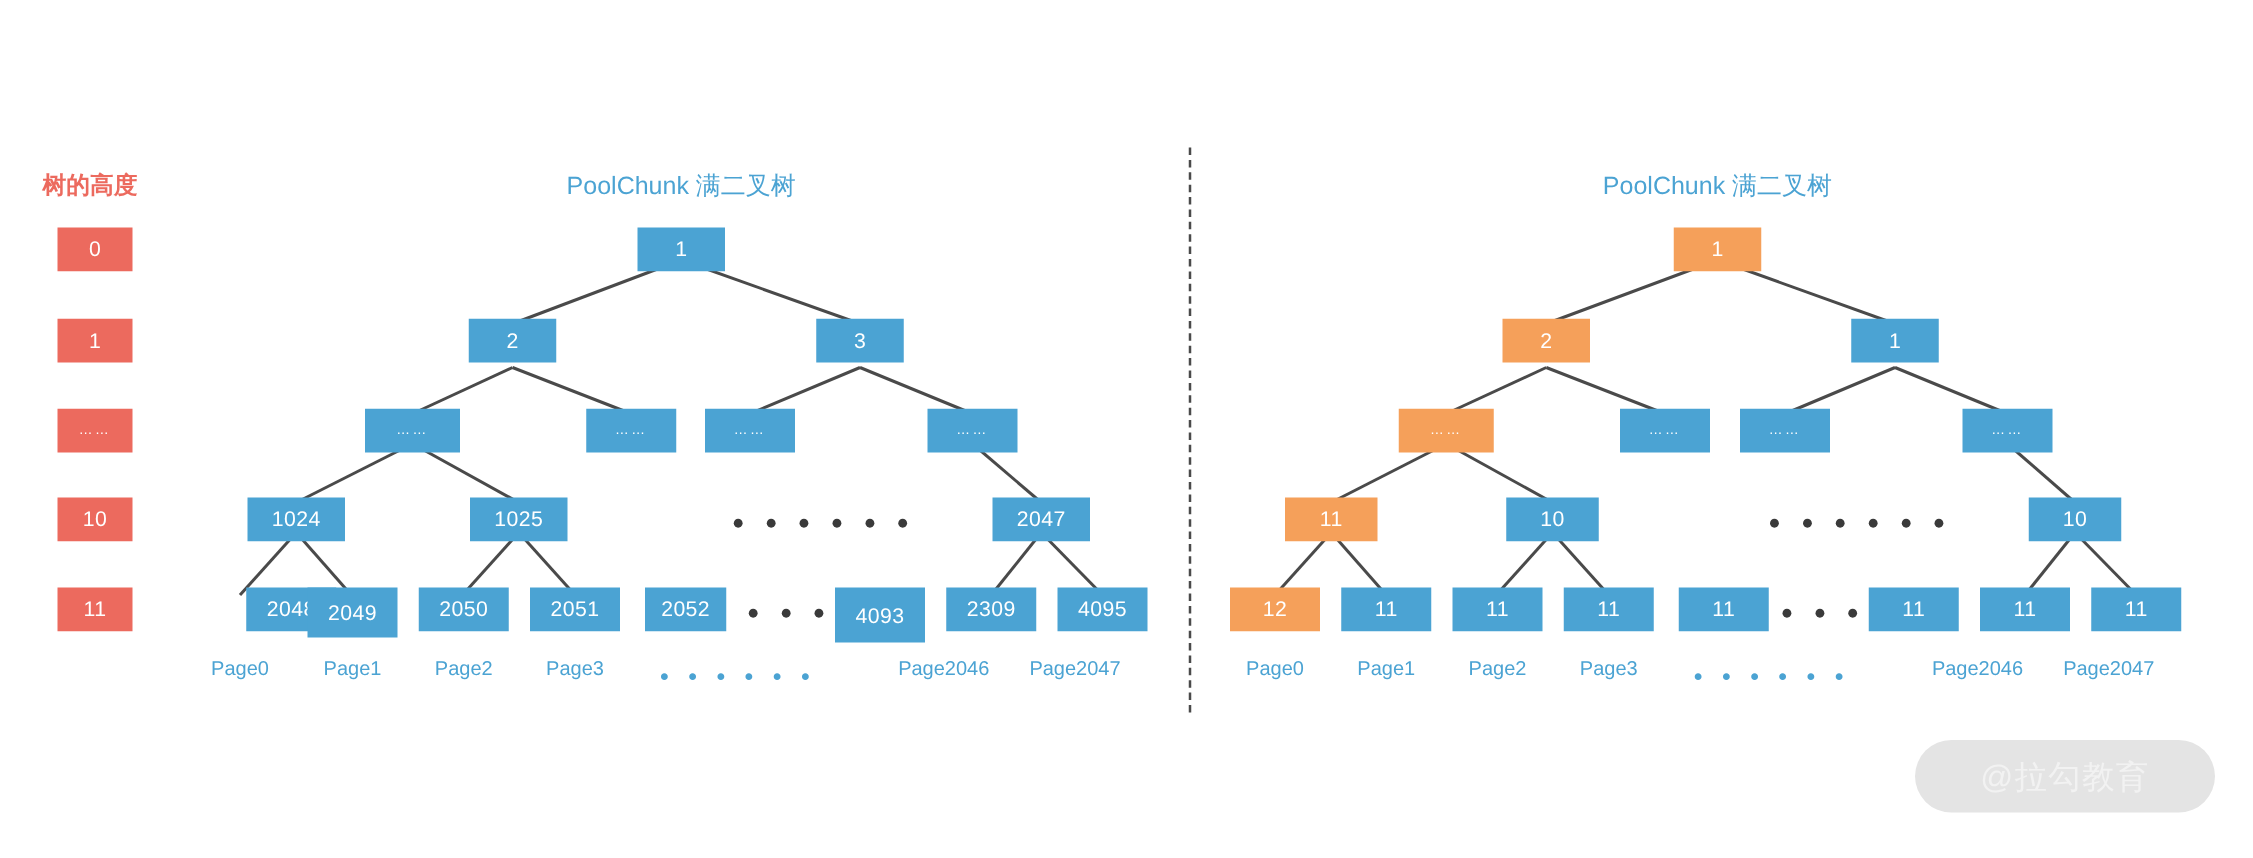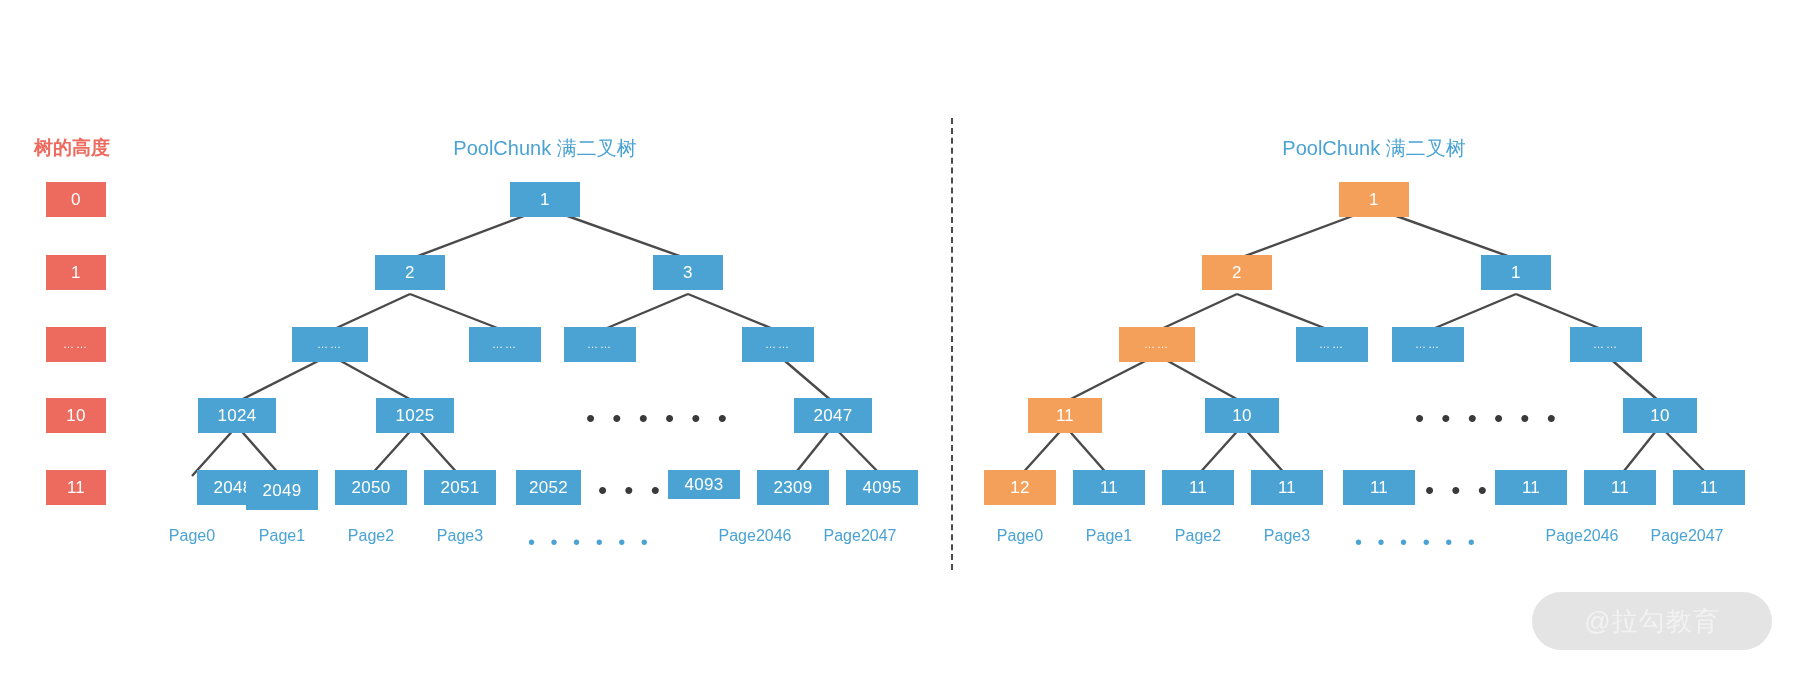--- a/index.html
+++ b/index.html
@@ -183,21 +183,21 @@
   <div class="node" style="left:376px; top:398px; width:78px; height:35px;">1025</div>
   <div class="node" style="left:794px; top:398px; width:78px; height:35px;">2047</div>
   <div class="ellipsis-dark" style="left:586px; top:405px;">• • • • • •</div>
 
   <div class="node" style="left:156px; top:470px; width:72px; height:35px;margin-left:41px;">2048</div>
   <div class="node" style="left:246px; top:470px; width:72px; height:40px;">2049</div>
   <div class="node" style="left:335px; top:470px; width:72px; height:35px;">2050</div>
   <div class="node" style="left:424px; top:470px; width:72px; height:35px;">2051</div>
   <div class="node" style="left:516px; top:470px; width:65px; height:35px;">2052</div>
   <div class="ellipsis-dark" style="left:598px; top:477px;">• • • • • •</div>
-  <div class="node" style="left:668px; top:470px; width:72px; height:29px;">4093</div>
+  <div class="node" style="left:668px; top:470px; width:72px; height:44px;">4093</div>
   <div class="node" style="left:757px; top:470px; width:72px; height:35px;">2309</div>
   <div class="node" style="left:846px; top:470px; width:72px; height:35px;">4095</div>
 
   <div class="page-label" style="left:152px; top:527px; width:80px;">Page0</div>
   <div class="page-label" style="left:242px; top:527px; width:80px;">Page1</div>
   <div class="page-label" style="left:331px; top:527px; width:80px;">Page2</div>
   <div class="page-label" style="left:420px; top:527px; width:80px;">Page3</div>
   <div class="ellipsis-blue" style="left:528px; top:532px;">• • • • • •</div>
   <div class="page-label" style="left:700px; top:527px; width:110px;">Page2046</div>
   <div class="page-label" style="left:805px; top:527px; width:110px;">Page2047</div>

